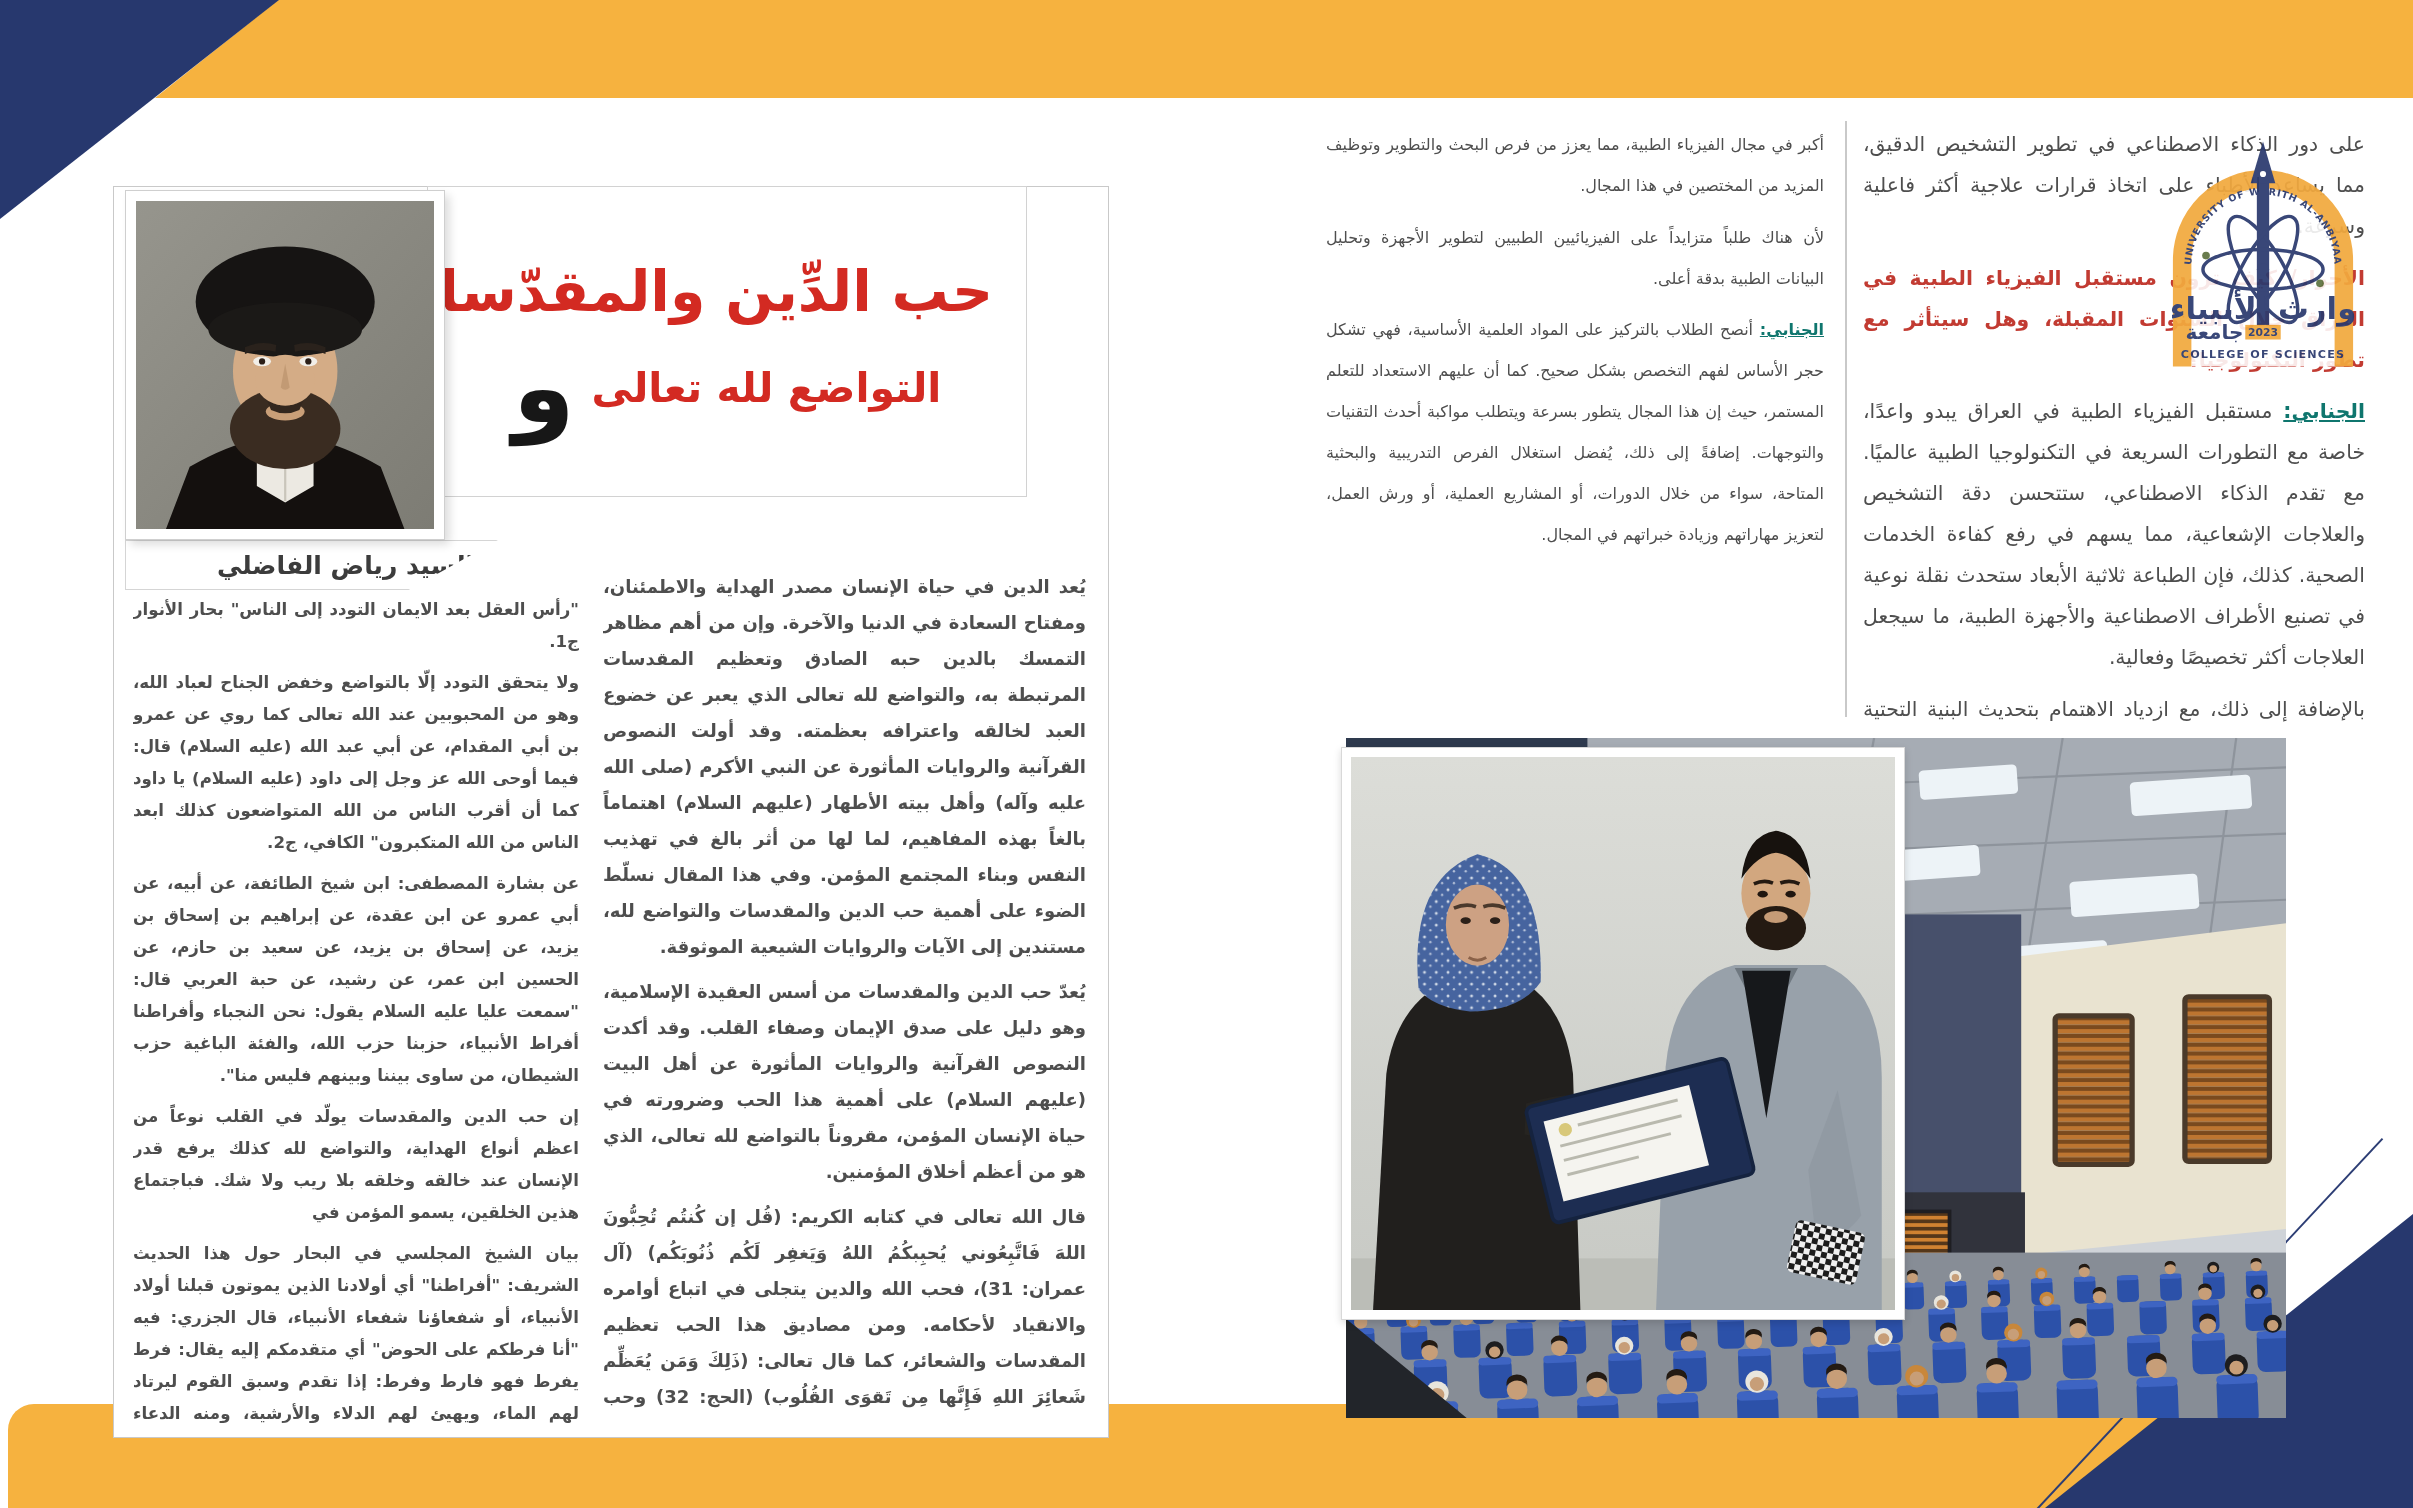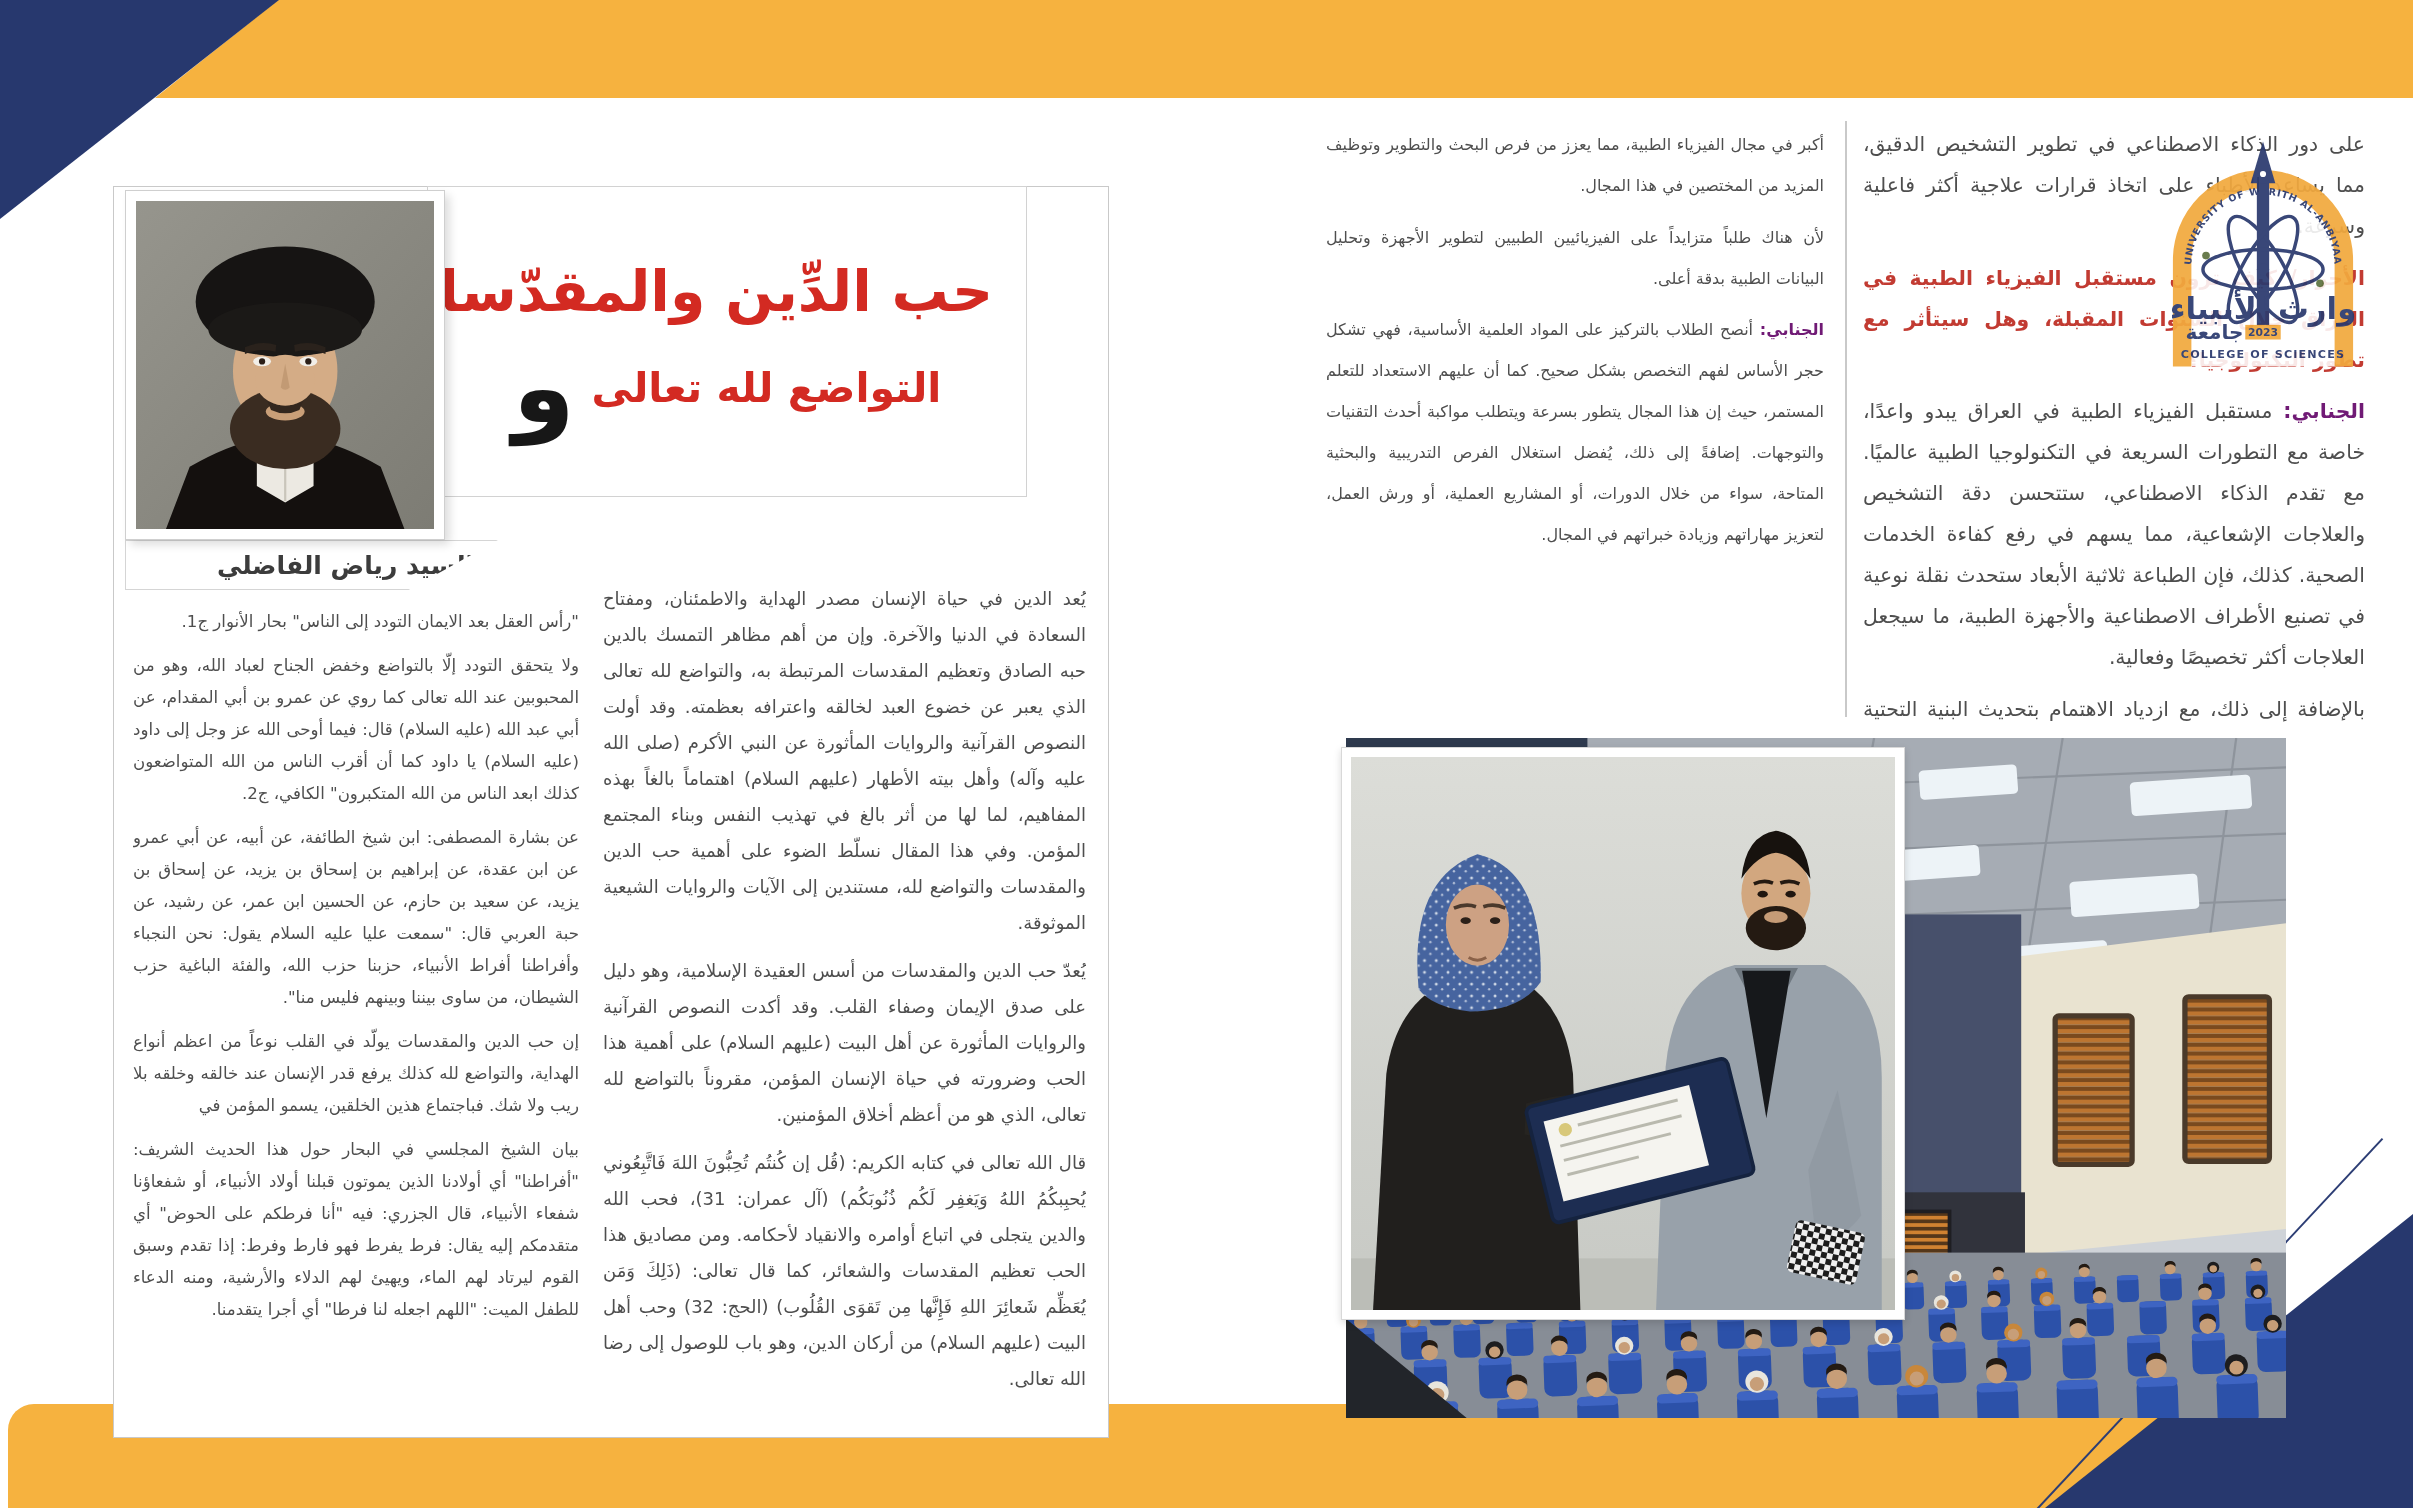--- a/index.html
+++ b/index.html
@@ -34,31 +34,31 @@
   .portrait-box{left:125px;top:190px;width:320px;height:350px;background:#fff;
                 border:0.8px solid #cfcfcf;box-shadow:5.3px 5.3px 9px rgba(0,0,0,.14);
                 padding:9.8px;box-sizing:border-box;z-index:7;}
   .portrait-box svg{width:100%;height:100%;display:block;}
   .caption-plate{left:125px;top:540px;width:373px;height:50px;background:#fff;
                  border:1.5px solid #d5d5d5;clip-path:polygon(0 0,100% 0,76% 100%,0 100%);
                  z-index:6;display:flex;align-items:center;justify-content:center;
                  direction:rtl;font-size:25px;font-weight:bold;color:#3c3c3c;
                  padding-left:68px;box-sizing:border-box;}
   .lcol{direction:rtl;text-align:justify;color:#4e4e4e;z-index:5;overflow:hidden;}
-  .lcol p{margin:12px 0 9px;}
+  .lcol p{margin:0 0 9px;font-weight:bold;}
   .lcol-right{left:603px;top:569px;width:483px;height:852px;font-size:18px;line-height:36px;}
   .lcol-left{left:133px;top:594px;width:446px;height:830px;font-size:16.6px;line-height:32px;}
 
   
   .rcol{direction:rtl;text-align:justify;color:#4e4e4e;z-index:5;overflow:hidden;}
   .rcol p{margin:0 0 10.6px;}
   .rcol-right{left:1863px;top:124px;width:502px;height:607px;font-size:20.4px;line-height:41px;}
   .rcol-mid{left:1326px;top:124px;width:498px;height:607px;font-size:16px;line-height:41px;}
   .q{color:#C23B32;font-weight:bold;}
-  .spk{font-weight:bold;color:#701a75;}
+  .spk{font-weight:bold;color:#0f766e;text-decoration:underline;}
   .col-divider{left:1845px;top:121px;width:1.5px;height:596px;background:#c9c9c9;z-index:4;}
 
   
   .photo-aud{left:1346px;top:738px;width:940px;height:680px;z-index:10;}
   .photo-aud svg{width:100%;height:100%;display:block;}
   .photo-cert{left:1341px;top:747px;width:564px;height:573px;background:#fff;
               border:0.8px solid #d8d8d8;box-shadow:0 3px 7.5px rgba(0,0,0,.15);
               padding:9px;box-sizing:border-box;z-index:12;}
   .photo-cert svg{width:100%;height:100%;display:block;}
 

